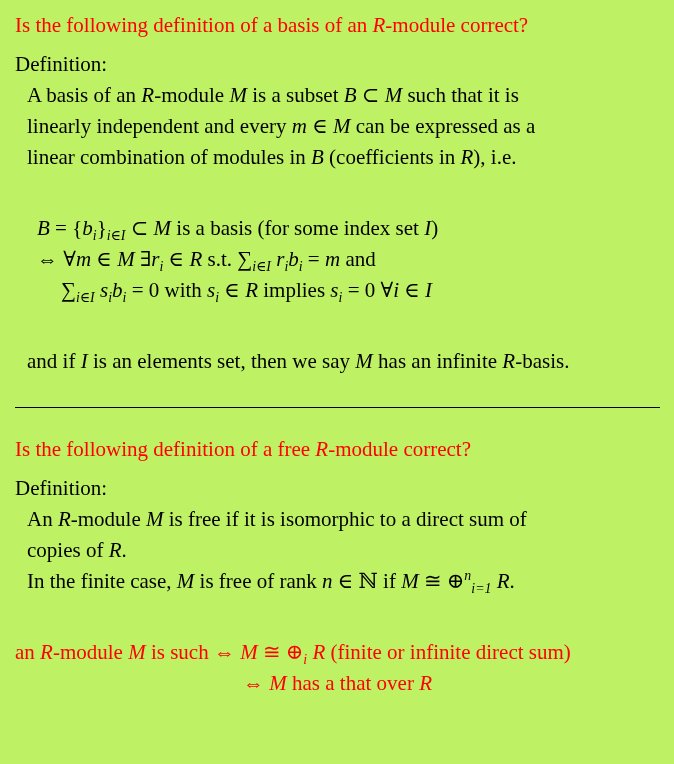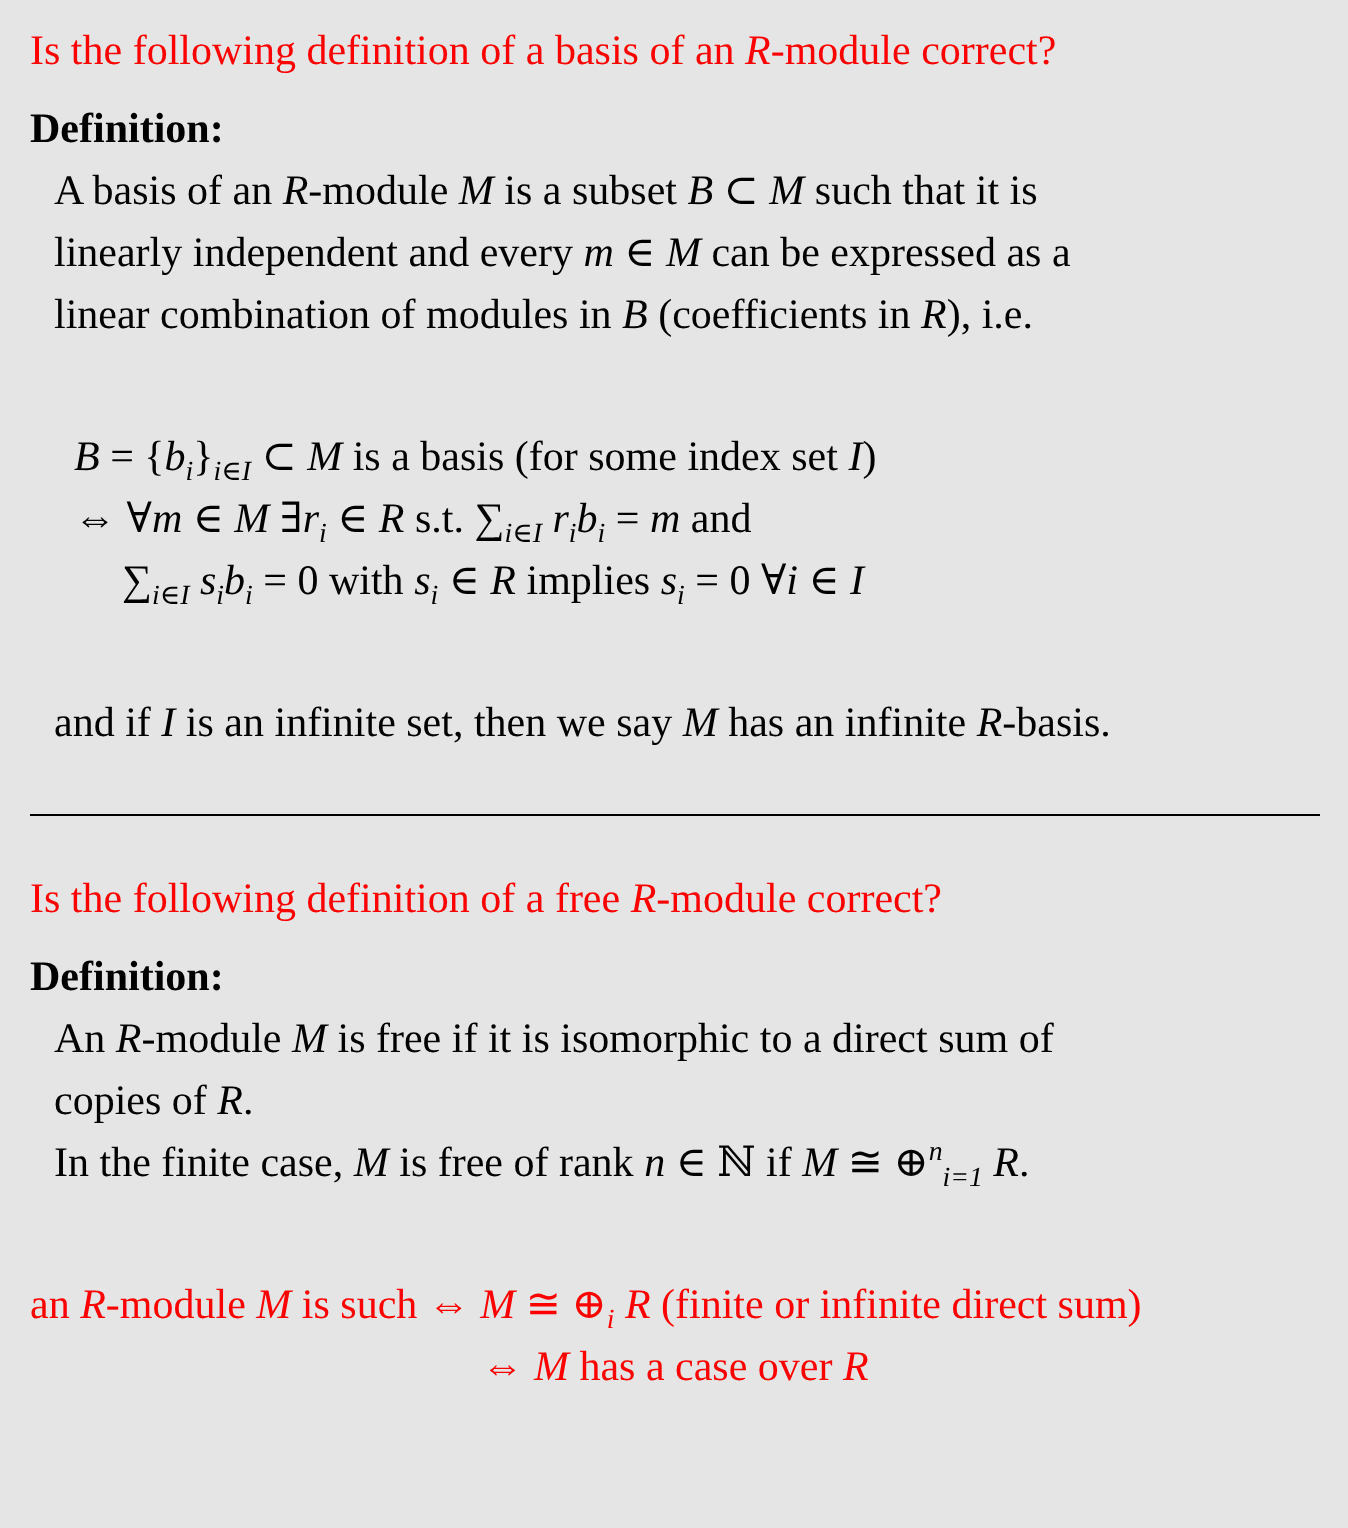--- a/index.html
+++ b/index.html
@@ -1,24 +1,24 @@
 <!DOCTYPE html>
 <html><head>
 <meta charset="utf-8">
 <style>
   html,body { margin:0; padding:0; background:#ffffff; }
   .page {
     width:674px; min-height:764px; box-sizing:border-box;
     padding:10px 14px 16px 15px;
     font-family:"Liberation Serif","DejaVu Serif",serif;
-    font-size:21px; color:#000000; background:#e5e5e5;
+    font-size:21px; color:#000000; background:#bef264;
   }
   p { margin:0; line-height:31px; }
   .red  { color:#ff0000; }
-  .bold { font-weight:bold; }
+  .bold { font-weight:normal; }
   .it   { font-style:italic; }
   sub,sup { font-size:0.66em; font-style:italic; line-height:0; }
   .ind1 { padding-left:12px; }
   .ind2 { padding-left:22px; }
   .ind3 { padding-left:46px; }
   .gap-sm { margin-top:8px; }
   .gap-md { margin-top:40px; }
   .center { text-align:center; }
   hr.divider {
     border:none; border-top:1px solid #000000;
@@ -40,33 +40,33 @@
     <p><span>linear combination of modules in </span><span class="it">B</span><span> (coefficients in </span><span class="it">R</span><span>), i.e.</span></p>
   </div>
 
   <div class="gap-md">
     <p class="ind2"><span class="it">B</span><span> = {</span><span class="it">b</span><sub>i</sub><span>}</span><sub>i∈I</sub><span> ⊂ </span><span class="it">M</span><span> is a basis (for some index set </span><span class="it">I</span><span>)</span></p>
     <p class="ind2"><span>⇔ ∀</span><span class="it">m</span><span> ∈ </span><span class="it">M</span><span> ∃</span><span class="it">r</span><sub>i</sub><span> ∈ </span><span class="it">R</span><span> s.t. ∑</span><sub>i∈I</sub><span> </span><span class="it">r</span><sub>i</sub><span class="it">b</span><sub>i</sub><span> = </span><span class="it">m</span><span> and</span></p>
     <p class="ind3"><span>∑</span><sub>i∈I</sub><span> </span><span class="it">s</span><sub>i</sub><span class="it">b</span><sub>i</sub><span> = 0 with </span><span class="it">s</span><sub>i</sub><span> ∈ </span><span class="it">R</span><span> implies </span><span class="it">s</span><sub>i</sub><span> = 0 ∀</span><span class="it">i</span><span> ∈ </span><span class="it">I</span></p>
   </div>
 
   <div class="gap-md ind1">
-    <p><span>and if </span><span class="it">I</span><span> is an infinite set, then we say </span><span class="it">M</span><span> has an infinite </span><span class="it">R</span><span>-basis.</span></p>
+    <p><span>and if </span><span class="it">I</span><span> is an elements set, then we say </span><span class="it">M</span><span> has an infinite </span><span class="it">R</span><span>-basis.</span></p>
   </div>
 
   <hr class="divider">
 
   <p class="red"><span>Is the following definition of a free </span><span class="it">R</span><span>-module correct?</span></p>
 
   <p class="bold gap-sm">Definition:</p>
 
   <div class="ind1">
     <p><span>An </span><span class="it">R</span><span>-module </span><span class="it">M</span><span> is free if it is isomorphic to a direct sum of</span></p>
     <p><span>copies of </span><span class="it">R</span><span>.</span></p>
     <p><span>In the finite case, </span><span class="it">M</span><span> is free of rank </span><span class="it">n</span><span> ∈ ℕ if </span><span class="it">M</span><span> ≅ ⊕</span><sup>n</sup><sub>i=1</sub><span> </span><span class="it">R</span><span>.</span></p>
   </div>
 
   <div class="gap-md red">
     <p><span>an </span><span class="it">R</span><span>-module </span><span class="it">M</span><span> is such ⇔ </span><span class="it">M</span><span> ≅ ⊕</span><sub>i</sub><span> </span><span class="it">R</span><span> (finite or infinite direct sum)</span></p>
-    <p class="center"><span>⇔ </span><span class="it">M</span><span> has a case over </span><span class="it">R</span></p>
+    <p class="center"><span>⇔ </span><span class="it">M</span><span> has a that over </span><span class="it">R</span></p>
   </div>
 
 </div>
 
 </body></html>

